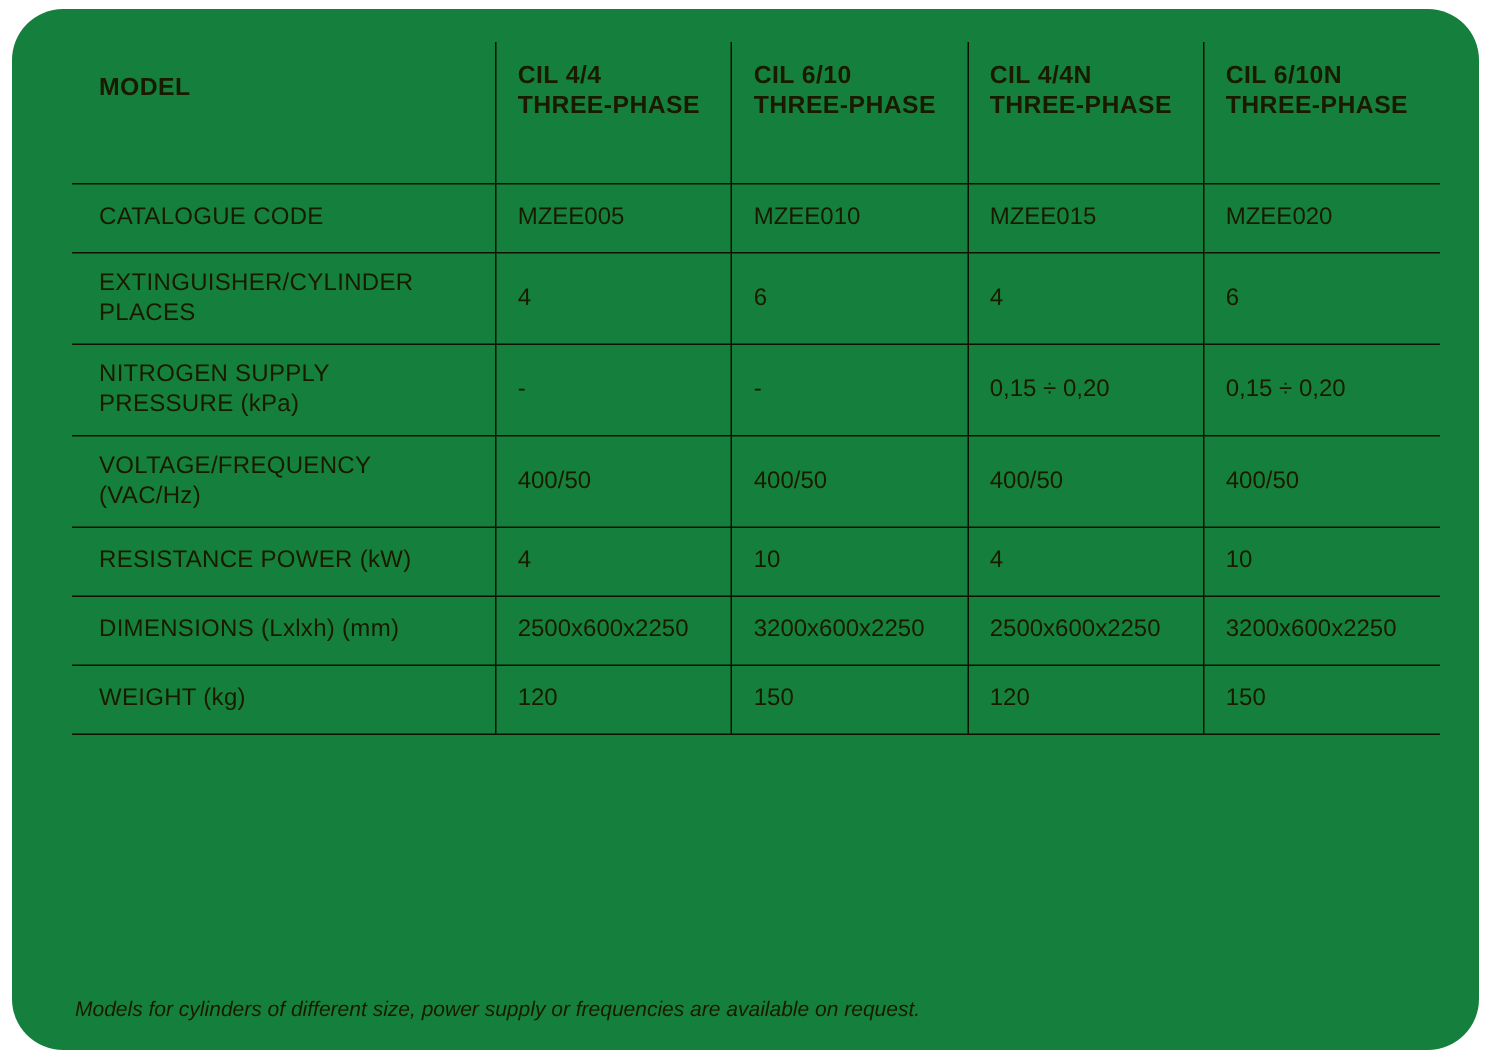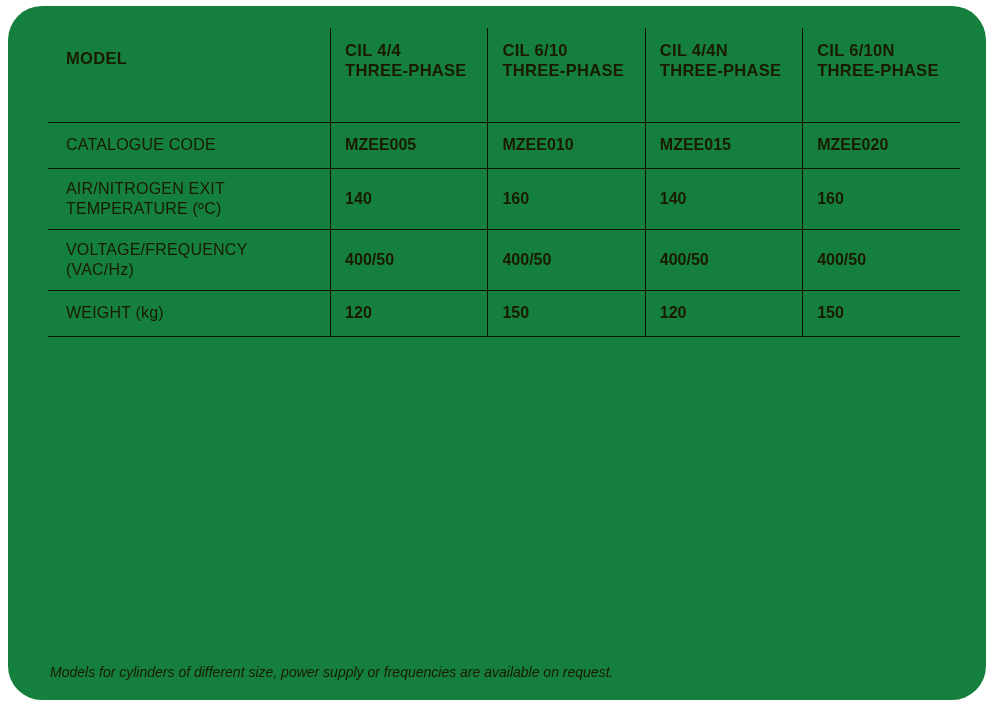--- a/index.html
+++ b/index.html
@@ -83,21 +83,20 @@
   }
   tbody td.row-label {
     padding-left: 18px;
     padding-right: 8px;
     letter-spacing: 0.2px;
     margin-top: 28px;
   }
   tbody td.row-val {
     padding-left: 14px;
     padding-right: 6px;
-    font-weight: bold;
   }
   tbody tr.h-single td { height: 45px; }
   tbody tr.h-double td { height: 60px; }
   tbody td.row-label .lbl {
     display: block;
   }
   tbody td.row-label .lbl2 {
     display: block;
   }
   .footnote {
@@ -151,47 +150,75 @@
         <tr class="h-single">
           <td class="row-label">
             <span class="lbl">CATALOGUE CODE</span>
           </td>
           <td class="row-val">MZEE005</td>
           <td class="row-val">MZEE010</td>
           <td class="row-val">MZEE015</td>
           <td class="row-val">MZEE020</td>
         </tr>
 
-
-
-
         <tr class="h-double">
           <td class="row-label">
-            <span class="lbl">AIR/NITROGEN EXIT</span>
-            <span class="lbl2">TEMPERATURE (ºC)</span>
-          </td>
-          <td class="row-val">140</td>
-          <td class="row-val">160</td>
-          <td class="row-val">140</td>
-          <td class="row-val">160</td>
-        </tr>
+            <span class="lbl">EXTINGUISHER/CYLINDER</span>
+            <span class="lbl2">PLACES</span>
+          </td>
+          <td class="row-val">4</td>
+          <td class="row-val">6</td>
+          <td class="row-val">4</td>
+          <td class="row-val">6</td>
+        </tr>
+
+        <tr class="h-double">
+          <td class="row-label">
+            <span class="lbl">NITROGEN SUPPLY</span>
+            <span class="lbl2">PRESSURE (kPa)</span>
+          </td>
+          <td class="row-val">-</td>
+          <td class="row-val">-</td>
+          <td class="row-val">0,15 ÷ 0,20</td>
+          <td class="row-val">0,15 ÷ 0,20</td>
+        </tr>
+
+
 
         <tr class="h-double">
           <td class="row-label">
             <span class="lbl">VOLTAGE/FREQUENCY</span>
             <span class="lbl2">(VAC/Hz)</span>
           </td>
           <td class="row-val">400/50</td>
           <td class="row-val">400/50</td>
           <td class="row-val">400/50</td>
           <td class="row-val">400/50</td>
         </tr>
 
 
-
+        <tr class="h-single">
+          <td class="row-label">
+            <span class="lbl">RESISTANCE POWER (kW)</span>
+          </td>
+          <td class="row-val">4</td>
+          <td class="row-val">10</td>
+          <td class="row-val">4</td>
+          <td class="row-val">10</td>
+        </tr>
+
+        <tr class="h-single">
+          <td class="row-label">
+            <span class="lbl">DIMENSIONS (Lxlxh) (mm)</span>
+          </td>
+          <td class="row-val">2500x600x2250</td>
+          <td class="row-val">3200x600x2250</td>
+          <td class="row-val">2500x600x2250</td>
+          <td class="row-val">3200x600x2250</td>
+        </tr>
 
         <tr class="h-single">
           <td class="row-label">
             <span class="lbl">WEIGHT (kg)</span>
           </td>
           <td class="row-val">120</td>
           <td class="row-val">150</td>
           <td class="row-val">120</td>
           <td class="row-val">150</td>
         </tr>

